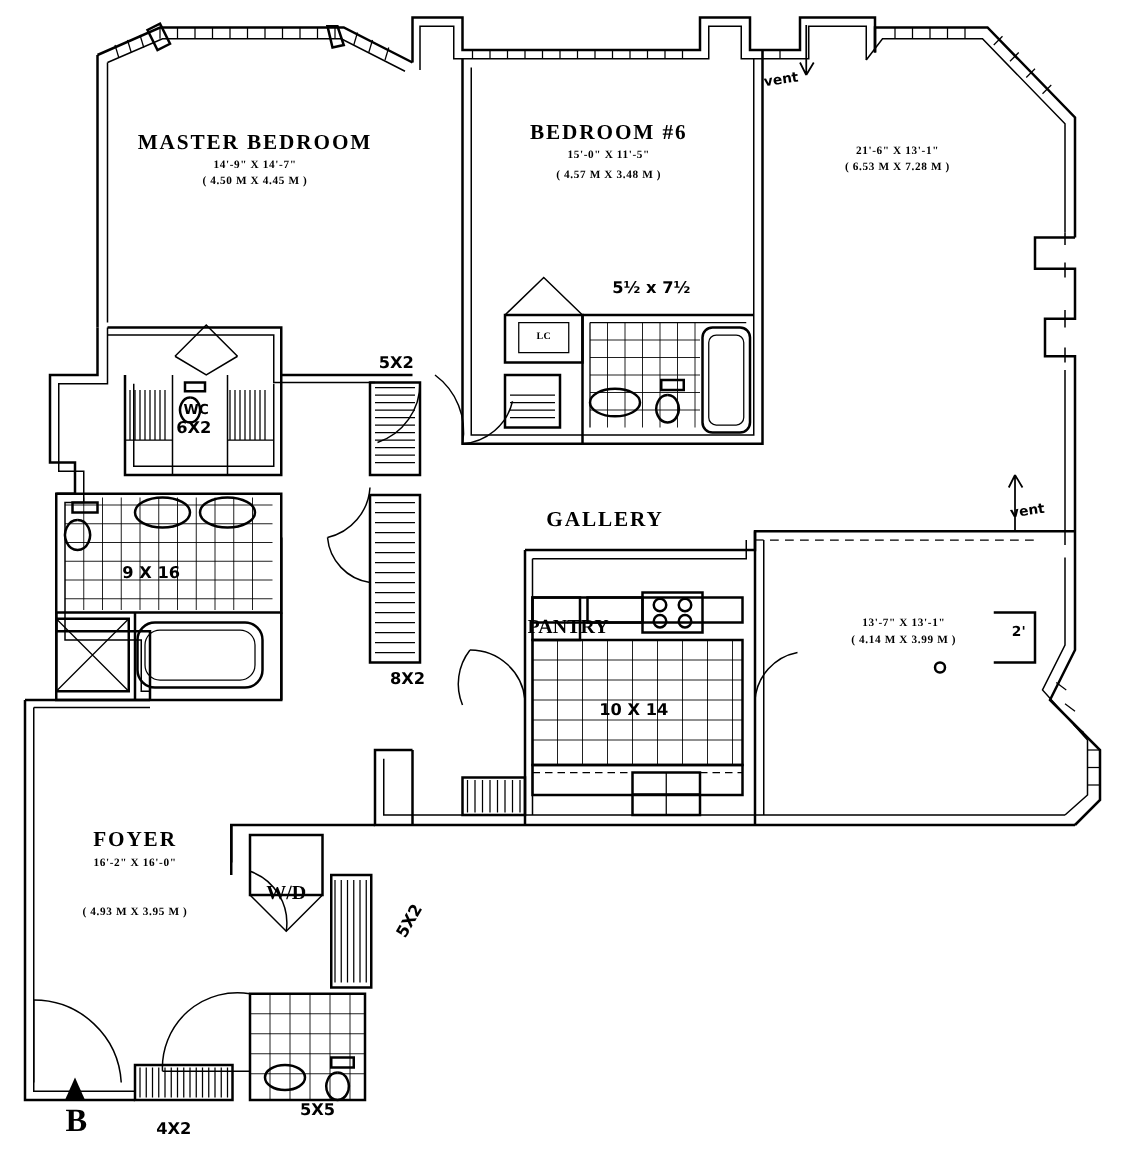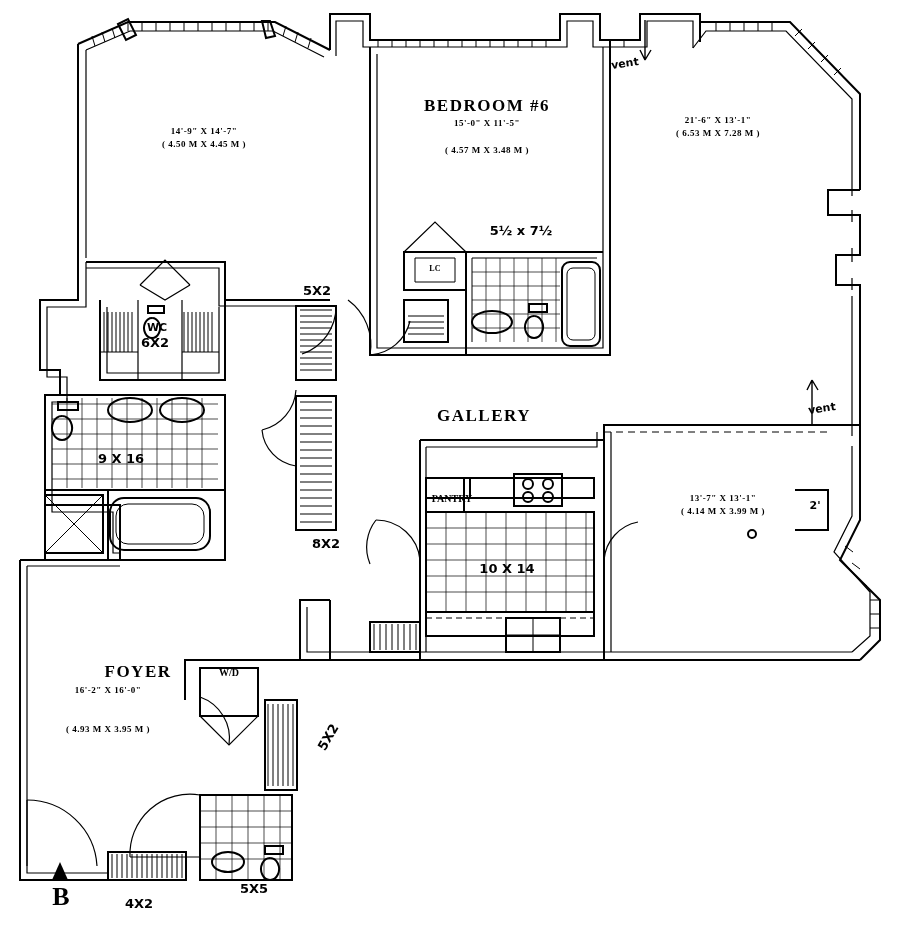--- a/index.html
+++ b/index.html
@@ -3,21 +3,21 @@
 <meta charset="utf-8">
 <style>
   html,body{margin:0;padding:0;background:#fff;}
   body{font-family:"Liberation Serif", serif;}
   #plan{position:relative;width:900px;height:929px;background:#fff;overflow:hidden;}
   #plan svg{position:absolute;left:0;top:0;}
   .lbl{position:absolute;text-align:center;color:#000;line-height:1.15;white-space:nowrap;}
   .room-name{font-family:"Liberation Serif", serif;font-weight:bold;font-size:17px;letter-spacing:1.5px;}
   .room-dim{font-family:"Liberation Serif", serif;font-weight:bold;font-size:9px;letter-spacing:.5px;}
   .room-dim2{font-family:"Liberation Serif", serif;font-weight:bold;font-size:9px;letter-spacing:.5px;}
-  .small-tag{font-family:"Liberation Serif", serif;font-weight:bold;font-size:10px;}
+  .small-tag{font-family:"Liberation Serif", serif;font-weight:bold;font-size:16px;}
   .hand{font-family:"DejaVu Sans", sans-serif;font-size:13px;font-weight:bold;color:#000;}
   .hand-sm{font-family:"DejaVu Sans", sans-serif;font-size:11px;font-weight:bold;color:#000;}
   .tiny{font-family:"Liberation Serif", serif;font-weight:bold;font-size:8px;letter-spacing:.3px;}
   .compass-letter{font-family:"Liberation Serif", serif;font-weight:bold;font-size:26px;}
 </style>
 </head>
 <body>
 
 <div id="plan">
 
@@ -377,41 +377,42 @@
     <path d="M645 20 L645 60 M645 60 L640 50 M645 60 L651 50" stroke-width="1.4"></path>
     <path d="M812 380 L812 425 M812 380 L807 390 M812 380 L818 390" stroke-width="1.4"></path>
 
     <path d="M795 490 L828 490 L828 530 L795 530"></path>
     <circle cx="752" cy="534" r="4"></circle>
   </g>
 
   <polygon points="60,862 68,880 52,880" fill="#000"></polygon>
 </svg>
 
+<div class="lbl room-name" style="left:104px;top:104px;width:200px;">MASTER BEDROOM</div>
 <div class="lbl room-dim" style="left:104px;top:126px;width:200px;">14'-9" X 14'-7"</div>
 <div class="lbl room-dim2" style="left:104px;top:139px;width:200px;">( 4.50 M X 4.45 M )</div>
 
 <div class="lbl room-name" style="left:387px;top:96px;width:200px;">BEDROOM #6</div>
 <div class="lbl room-dim" style="left:387px;top:118px;width:200px;">15'-0" X 11'-5"</div>
-<div class="lbl room-dim2" style="left:387px;top:145px;width:200px;">( 4.57 M X 3.48 M )</div>
+<div class="lbl room-dim2" style="left:387px;top:134px;width:200px;">( 4.57 M X 3.48 M )</div>
 
 <div class="lbl room-dim" style="left:618px;top:115px;width:200px;">21'-6" X 13'-1"</div>
 <div class="lbl room-dim2" style="left:618px;top:128px;width:200px;">( 6.53 M X 7.28 M )</div>
 
 <div class="lbl room-dim" style="left:623px;top:493px;width:200px;">13'-7" X 13'-1"</div>
 <div class="lbl room-dim2" style="left:623px;top:506px;width:200px;">( 4.14 M X 3.99 M )</div>
 
-<div class="lbl room-name" style="left:28px;top:662px;width:160px;margin-left:30px;">FOYER</div>
+<div class="lbl room-name" style="left:28px;top:662px;width:160px;">FOYER</div>
 <div class="lbl room-dim" style="left:28px;top:685px;width:160px;">16'-2" X 16'-0"</div>
 <div class="lbl room-dim2" style="left:28px;top:698px;width:160px;margin-top:26px;">( 4.93 M X 3.95 M )</div>
 
 <div class="lbl room-name" style="left:404px;top:406px;width:160px;">GALLERY</div>
 
 <div class="lbl small-tag" style="left:422px;top:493px;width:60px;">PANTRY</div>
-<div class="lbl small-tag" style="left:204px;top:667px;width:50px;">W/D</div>
+<div class="lbl small-tag" style="left:204px;top:706px;width:50px;">W/D</div>
 <div class="lbl tiny" style="left:418px;top:264px;width:34px;text-align:center;">LC</div>
 <div class="lbl hand-sm" style="left:603px;top:58px;width:44px;transform:rotate(-8deg);">vent</div>
 <div class="lbl hand-sm" style="left:800px;top:403px;width:44px;transform:rotate(-8deg);">vent</div>
 
 <div class="lbl hand" style="left:295px;top:284px;width:44px;">5X2</div>
 <div class="lbl hand" style="left:304px;top:537px;width:44px;">8X2</div>
 <div class="lbl hand" style="left:307px;top:730px;width:44px;transform:rotate(-60deg);">5X2</div>
 <div class="lbl hand" style="left:117px;top:897px;width:44px;">4X2</div>
 <div class="lbl hand" style="left:232px;top:882px;width:44px;">5X5</div>
 <div class="lbl hand" style="left:133px;top:336px;width:44px;">6X2</div>

